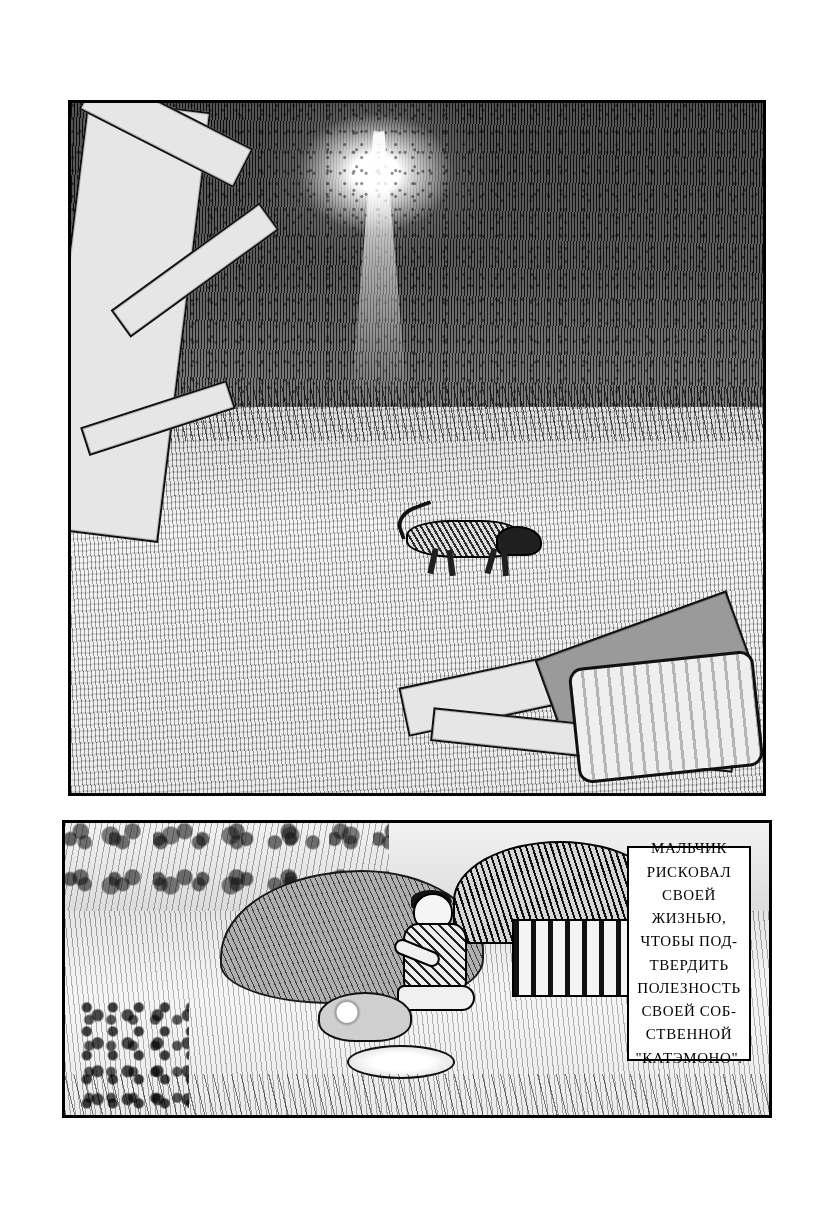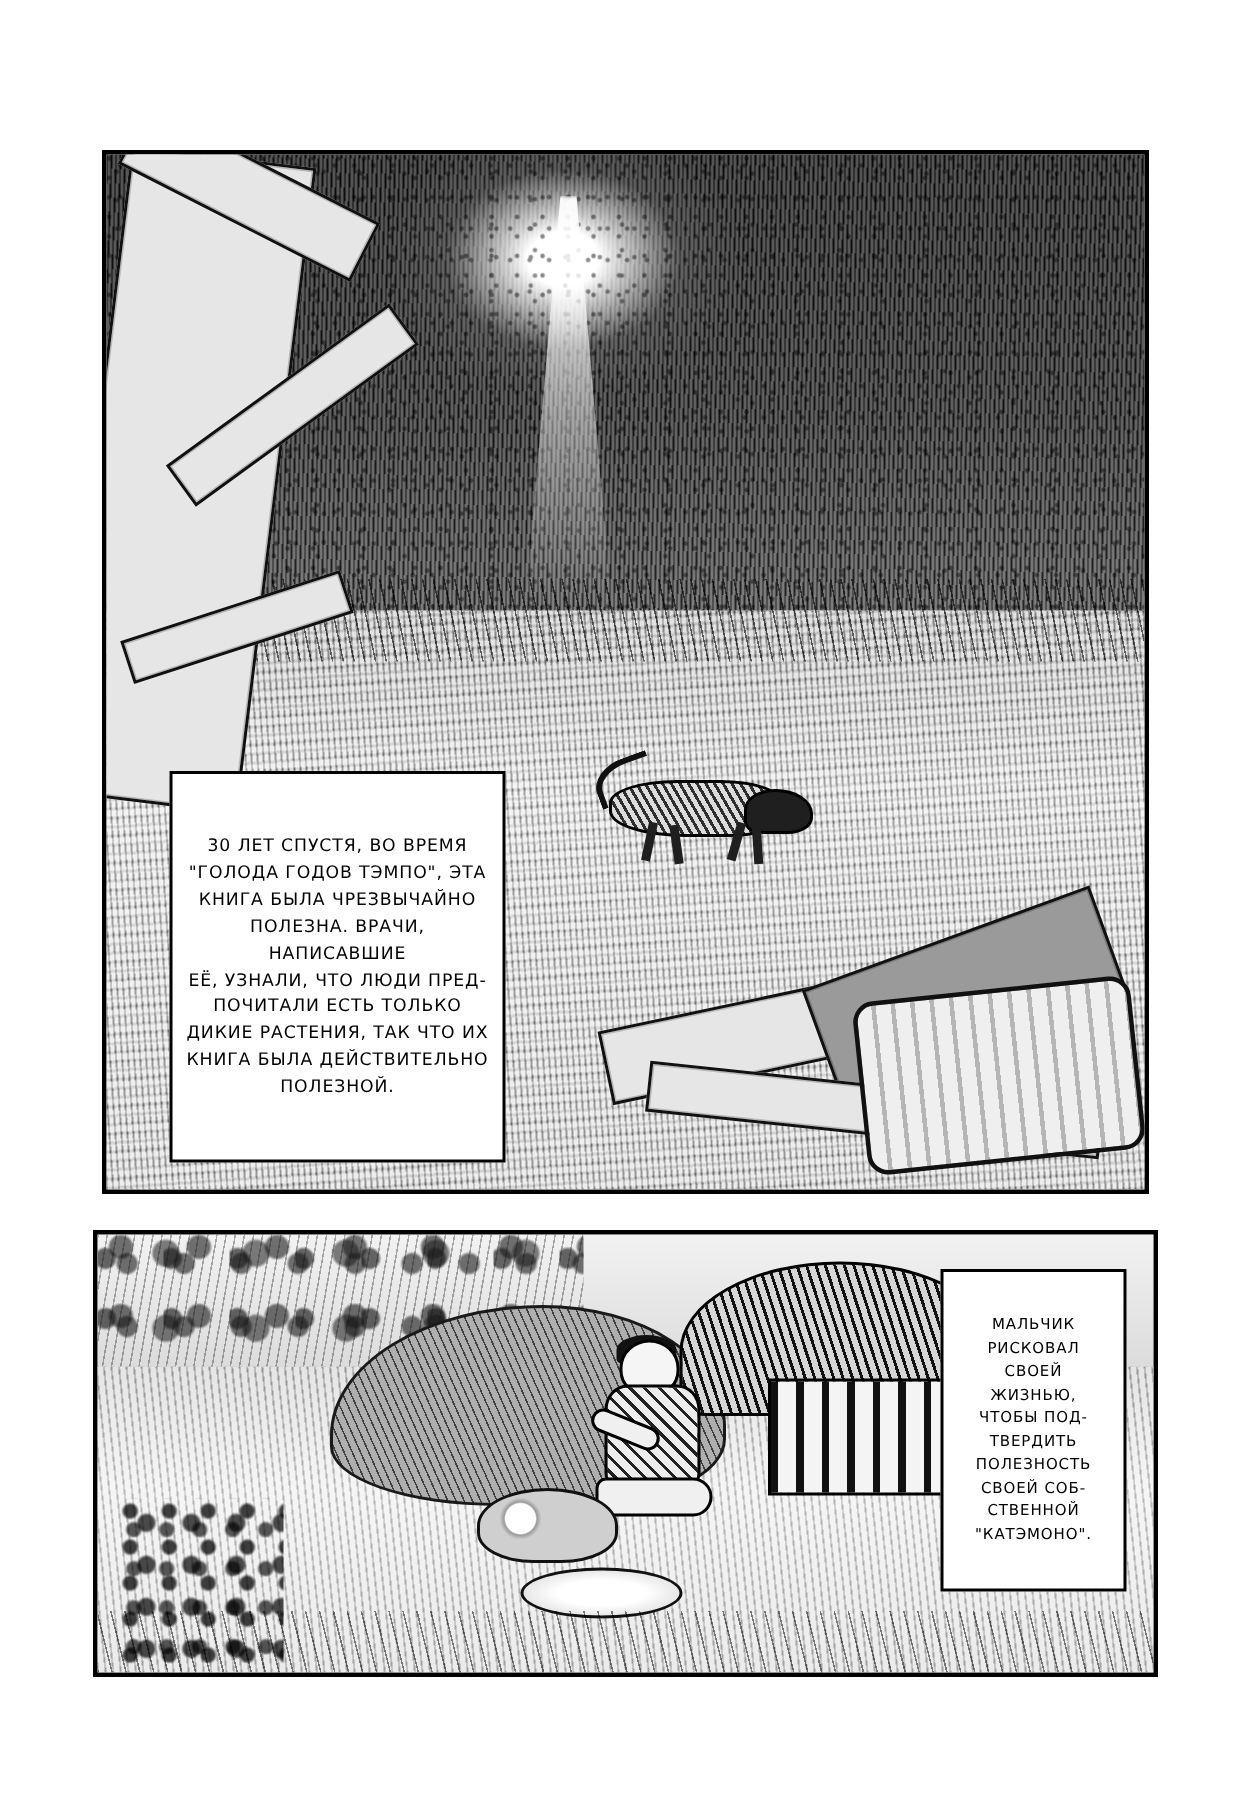--- a/index.html
+++ b/index.html
@@ -344,21 +344,21 @@
     width: 224px;
     height: 261px;
   }
   #caption-2 p { font-size: 11.5px; }
   #caption-3 {
     left: 627px;
     top: 846px;
     width: 124px;
     height: 215px;
   }
-  #caption-3 p { font-size: 10px; }
+  #caption-3 p { font-size: 15px; font-family: Liberation Serif, serif; }
 </style>
 </head>
 <body>
 
 <div class="page">
 
   <div class="panel" id="panel-top">
     <div class="art">
       <div class="sky"></div>
       <div class="sky-noise"></div>
@@ -405,31 +405,20 @@
         <div class="boy-leg"></div>
       </div>
       <div class="rock-pile"></div>
       <div class="plate"></div>
       <div class="bush"></div>
       <div class="grass"></div>
     </div>
   </div>
 
 
-  <div class="caption" id="caption-2">
-    <p>30 лет спустя, во время
-"голода годов Тэмпо", эта
-книга была чрезвычайно
-полезна. Врачи, написавшие
-её, узнали, что люди пред-
-почитали есть только
-дикие растения, так что их
-книга была действительно
-полезной.</p>
-  </div>
 
   <div class="caption" id="caption-3">
     <p>Мальчик
 рисковал
 своей
 жизнью,
 чтобы под-
 твердить
 полезность
 своей соб-

